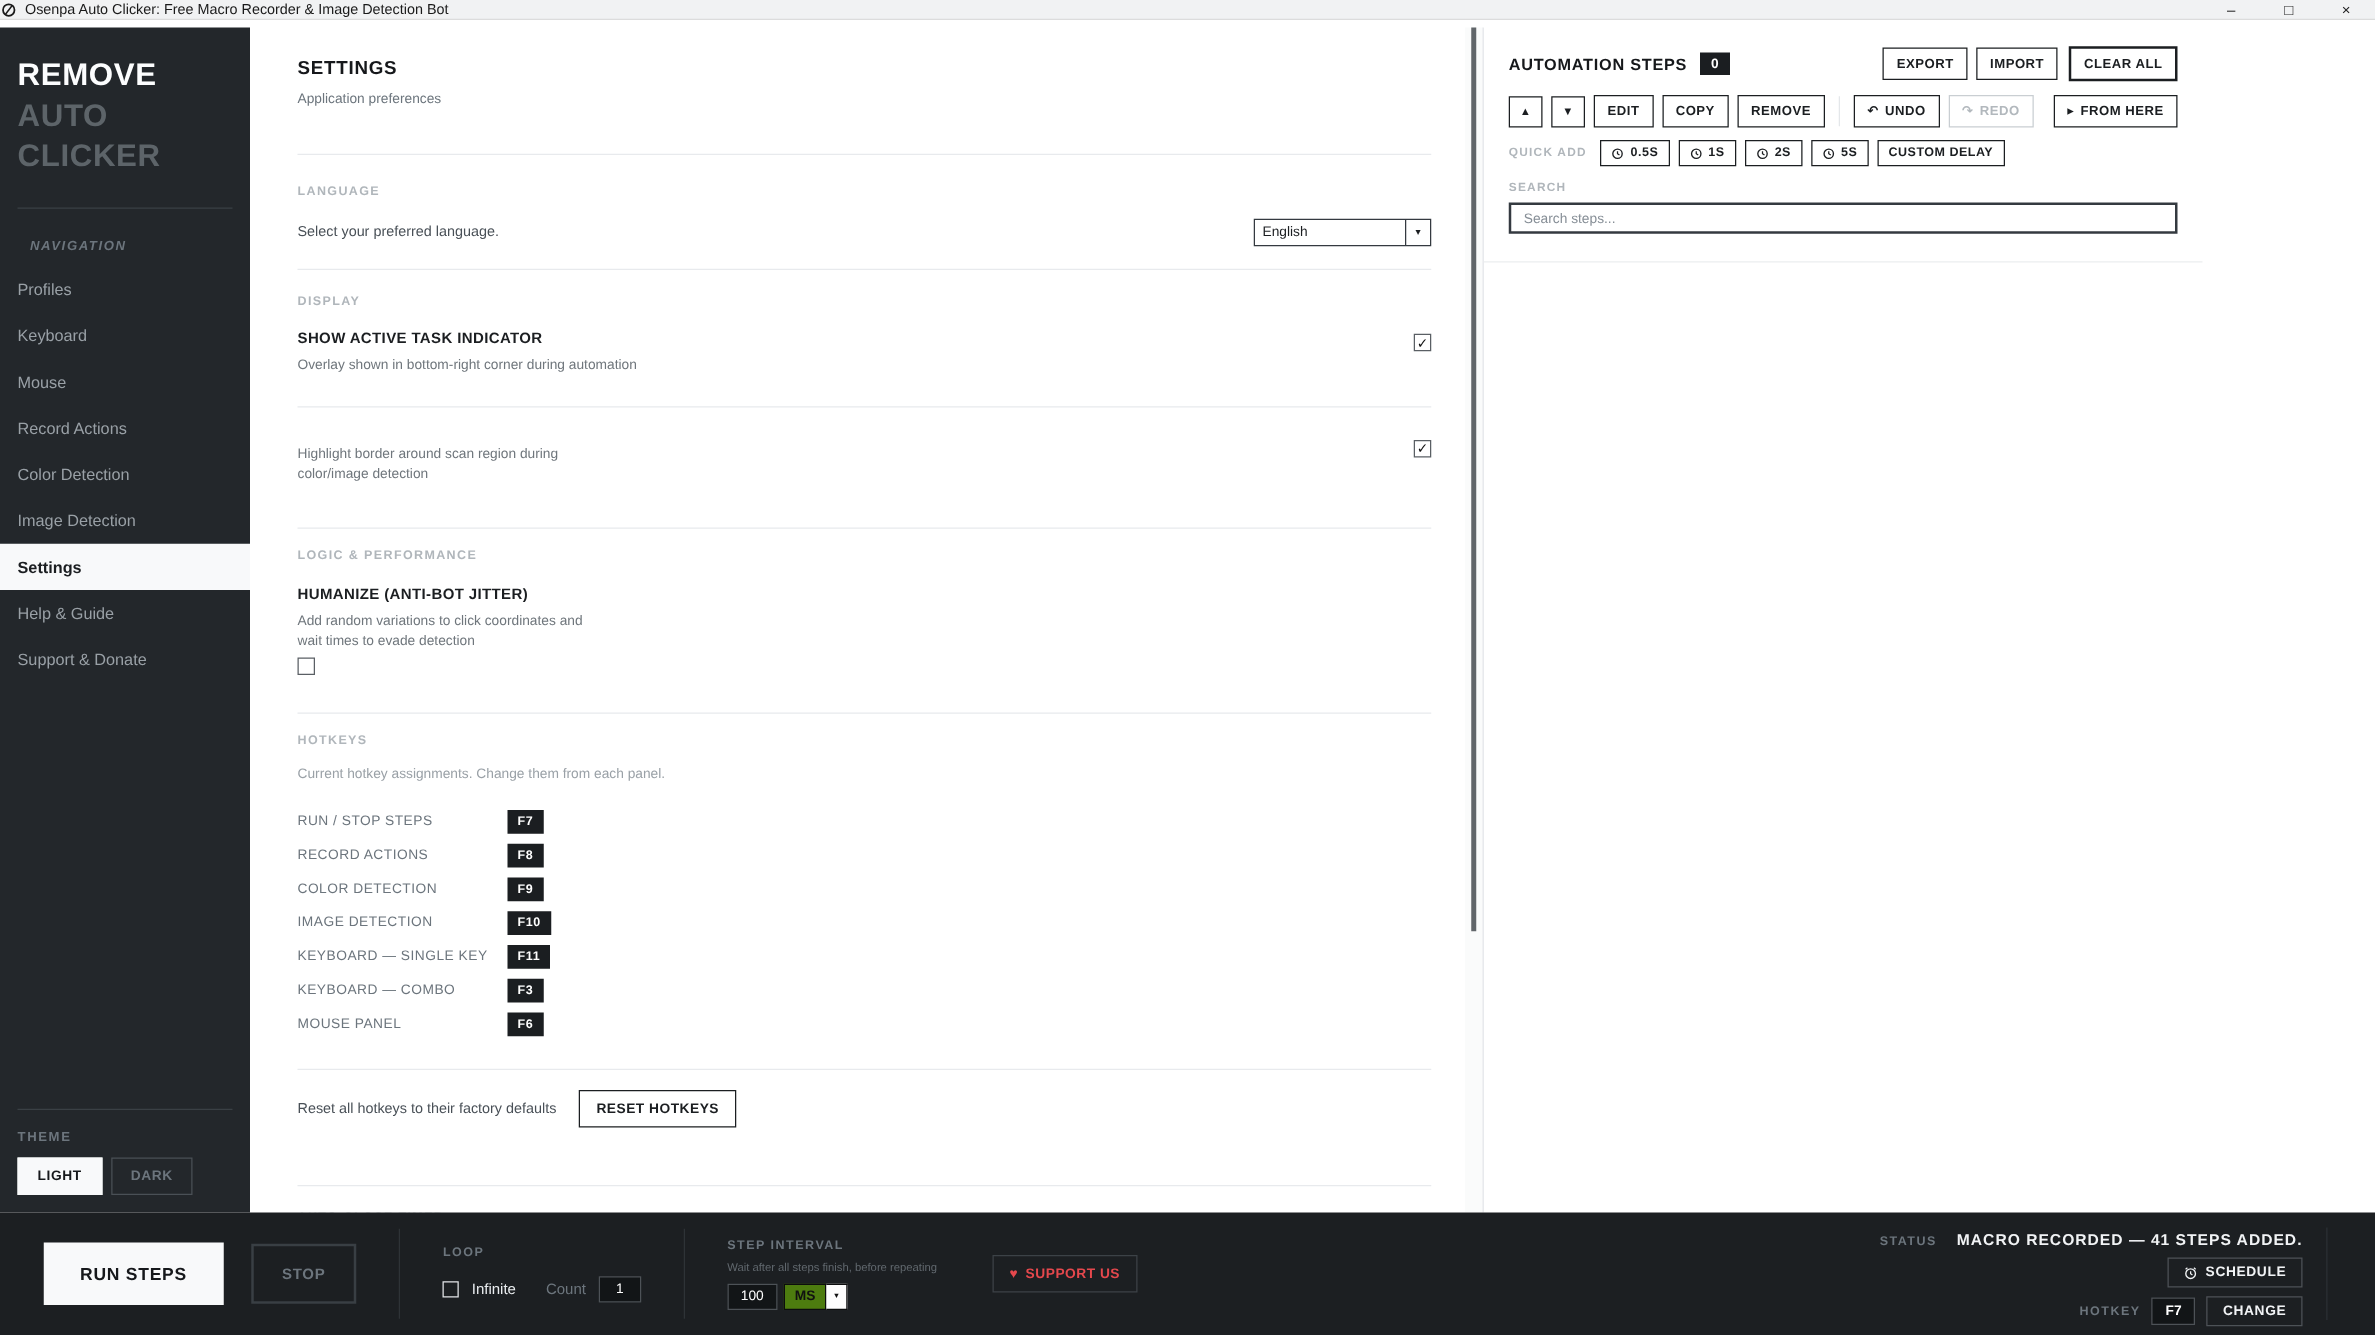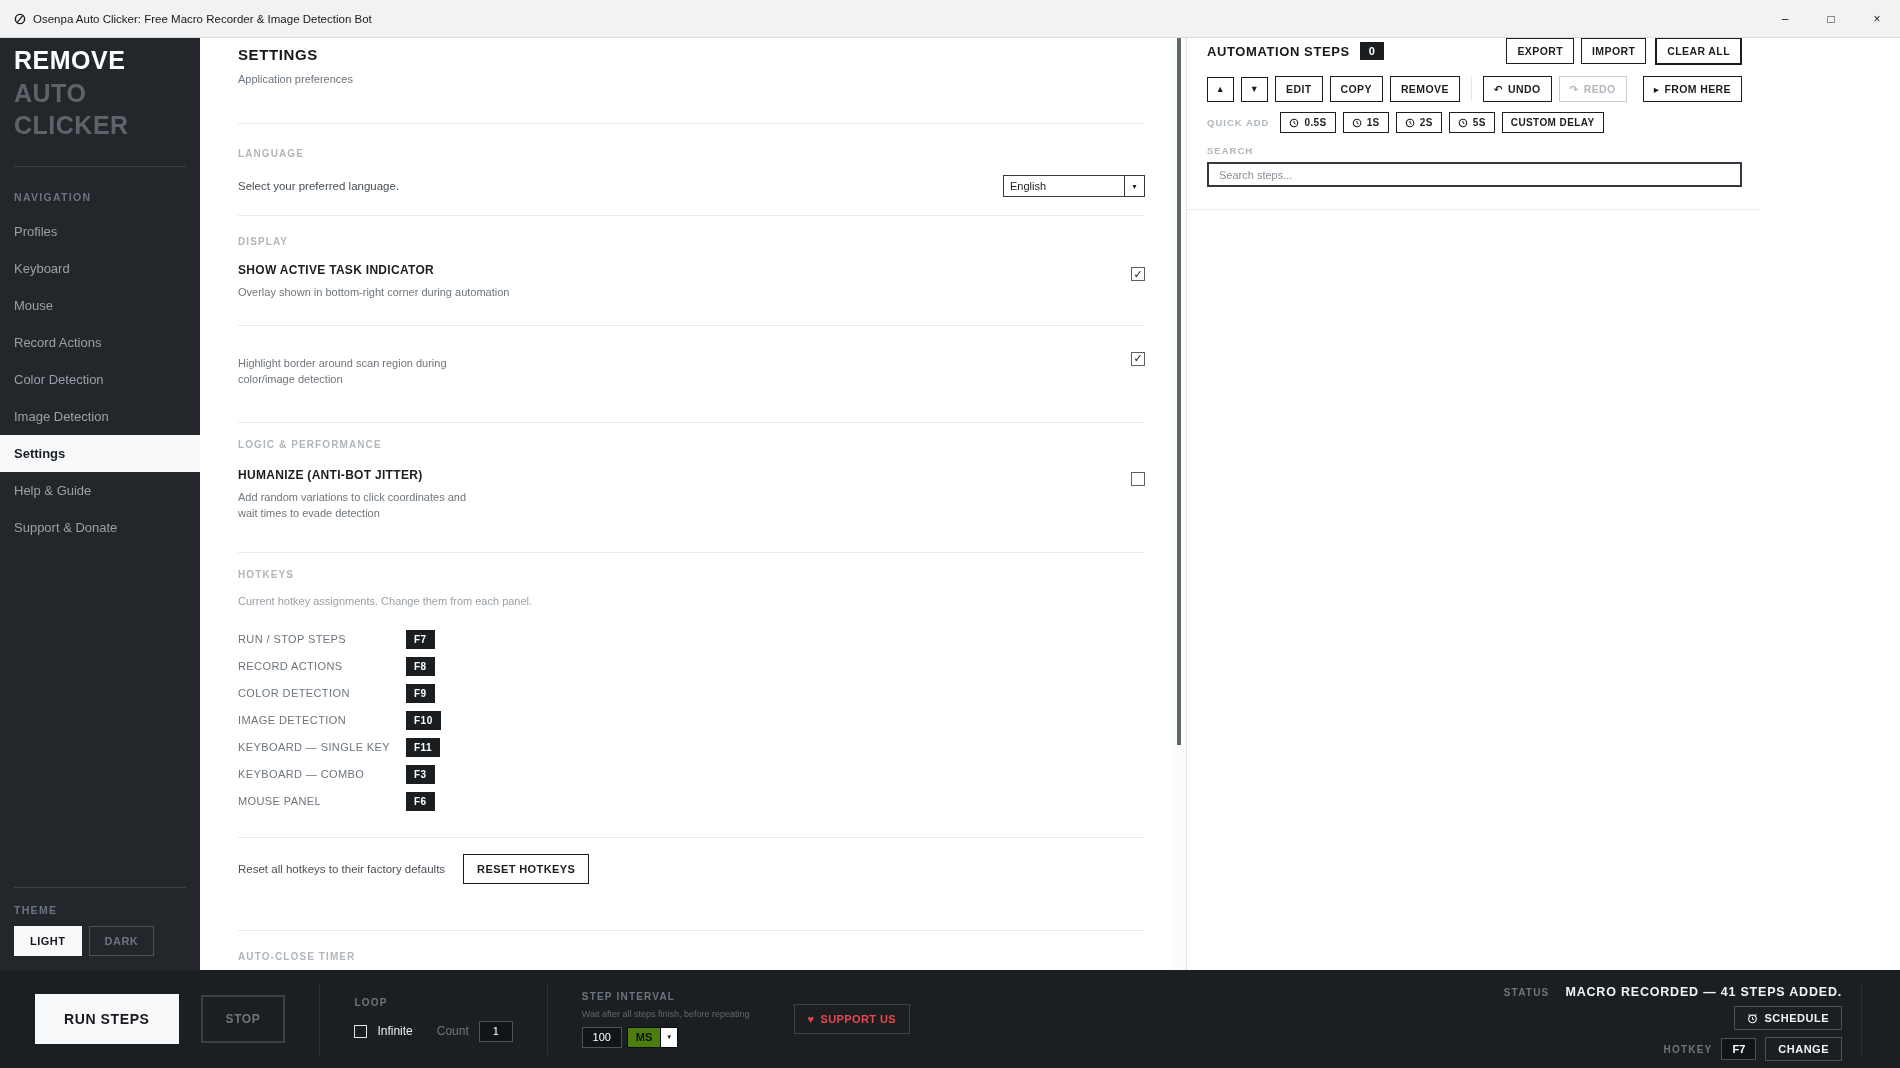--- a/index.html
+++ b/index.html
@@ -1,33 +1,33 @@
 <!DOCTYPE html>
 <html><head>
 <meta charset="utf-8">
 <style>
   *{box-sizing:border-box;margin:0;padding:0;}
   html,body{width:1900px;height:1068px;overflow:hidden;background:#fff;
     font-family:"Liberation Sans","DejaVu Sans",sans-serif;}
   
-  .titlebar{position:absolute;top:0;left:0;right:0;height:38px;background:#f1f2f3;
-    border-bottom:1px solid #dcdcdc;display:flex;align-items:center;padding-left:14px;z-index:50;}
+  .titlebar{position:absolute;top:0;left:0;right:0;height:16px;background:#f1f2f3;
+    border-bottom:1px solid #dcdcdc;display:flex;align-items:center;padding-left:1px;z-index:50;}
   .app-icon{display:inline-flex;margin-right:7px;}
   .title-text{font-size:11.5px;color:#1a1a1a;}
   .win-controls{margin-left:auto;display:flex;height:100%;}
   .win-btn{width:46px;height:100%;display:flex;align-items:center;justify-content:center;
     font-size:12px;color:#222;cursor:default;}
   
   .sidebar{position:absolute;top:22px;left:0;width:200px;height:948px;background:#23272b;z-index:10;}
   .brand{padding:22px 14px 0 14px;}
   .brand-line1{font-size:25px;font-weight:800;letter-spacing:.5px;color:#fcfdfe;line-height:1.3;}
   .brand-line2{font-size:25px;font-weight:800;letter-spacing:.5px;color:#5d6469;line-height:1.3;}
   .side-divider{border-top:1px solid #3a4045;margin:24px 14px 0 14px;}
-  .nav-label{margin:24px 14px 10px 14px;font-size:10.5px;font-weight:bold;
-    letter-spacing:1.3px;color:#6c757d;}
+  .nav-label{margin:24px 14px 10px 24px;font-size:10.5px;font-weight:bold;
+    letter-spacing:1.3px;color:#6c757d;font-style:italic;}
   .nav-item{padding:11px 14px;font-size:13px;color:#99a0a6;cursor:pointer;}
   .nav-item.active{background:#f8f9fa;color:#1b1e21;font-weight:bold;}
   .theme-block{position:absolute;bottom:14px;left:0;right:0;padding:0 14px;}
   .theme-label{font-size:10.5px;font-weight:bold;letter-spacing:1.3px;color:#6c757d;
     margin:16px 0 10px 0;}
   .theme-btns{display:flex;gap:7px;}
   .theme-btn{font-size:11px;font-weight:bold;letter-spacing:.5px;padding:8px 15px;cursor:pointer;}
   .theme-btn.on{background:#f8f9fa;color:#16181b;border:1px solid #f8f9fa;}
   .theme-btn.off{background:transparent;color:#6c757d;border:1px solid #4a5056;}
   
@@ -193,21 +193,21 @@
 
   <div class="row-flex" style="margin-top:22px;">
     <div class="grow">
       <div class="item-desc">Highlight border around scan region during color/image detection</div>
     </div>
     <span class="checkbox">✓</span>
   </div>
   <div class="divider" style="margin-top:34px;"></div>
 
   <div class="sec-label" style="margin-top:16px;">LOGIC &amp; PERFORMANCE</div>
-  <div class="row-flex" style="margin-top:18px;">
+  <div class="row-flex" style="margin-top:18px;flex-direction:column;">
     <div class="grow">
       <div class="item-title">HUMANIZE (ANTI-BOT JITTER)</div>
       <div class="item-desc" style="max-width:245px;">Add random variations to click coordinates and wait times to evade detection</div>
     </div>
     <span class="checkbox"></span>
   </div>
   <div class="divider" style="margin-top:30px;"></div>
 
   <div class="sec-label" style="margin-top:16px;">HOTKEYS</div>
   <div class="item-desc" style="max-width:none;margin-top:14px;color:#9aa1a7;">Current hotkey assignments. Change them from each panel.</div>

